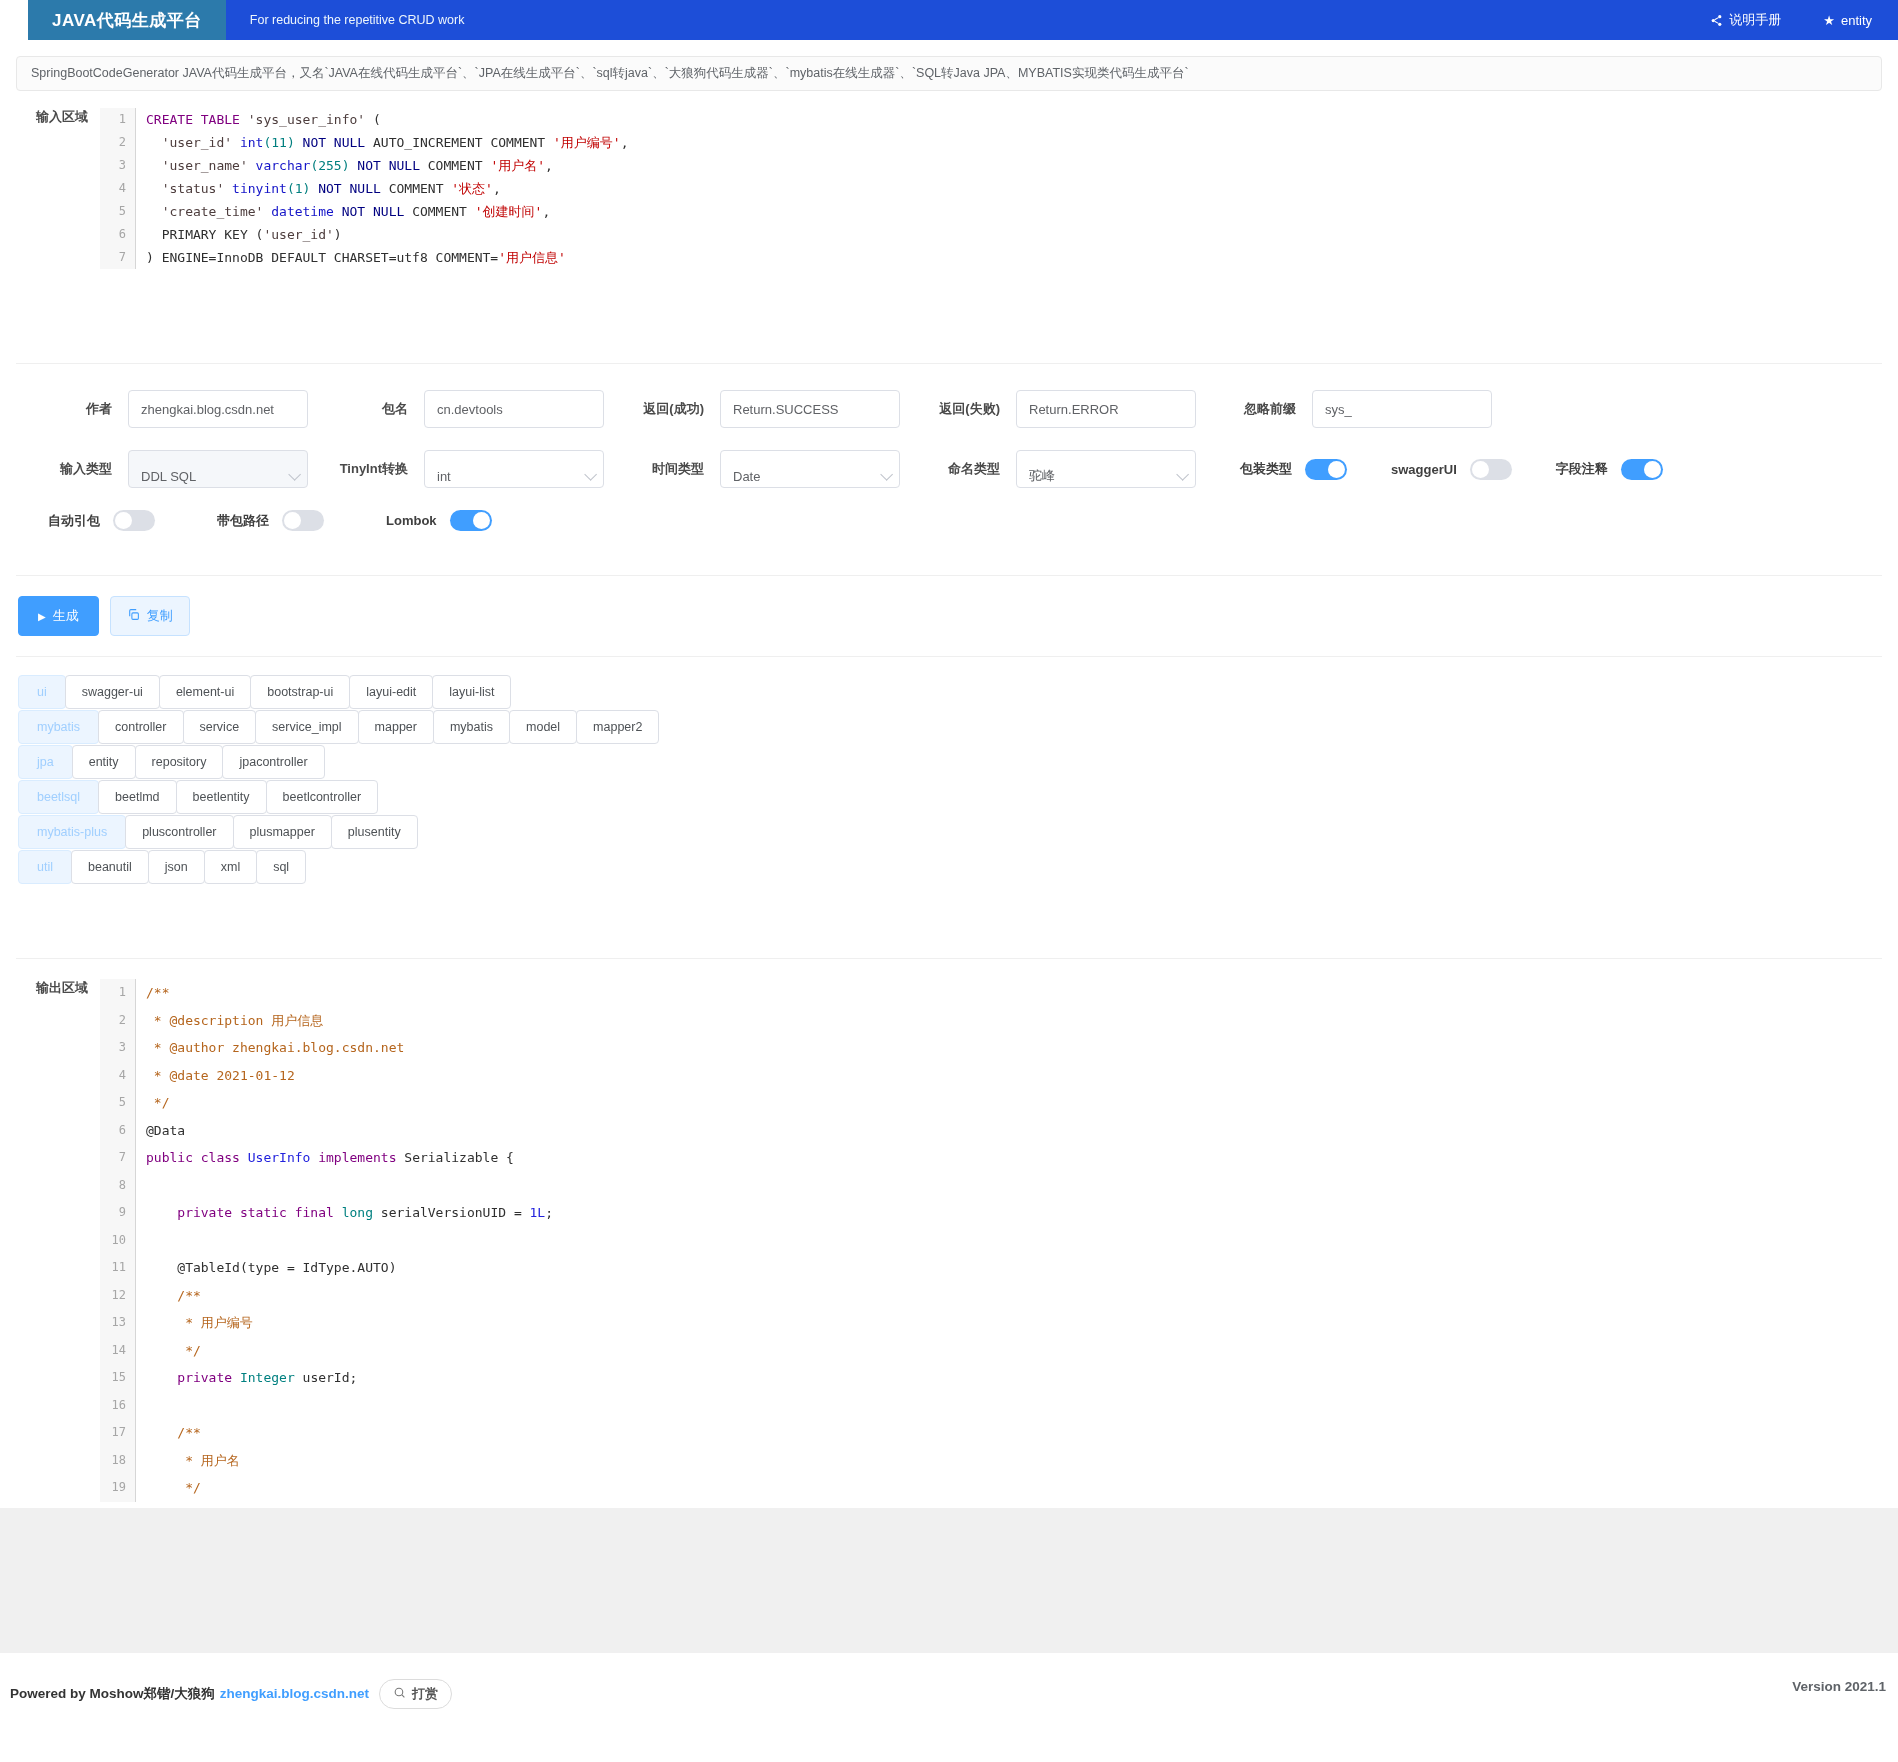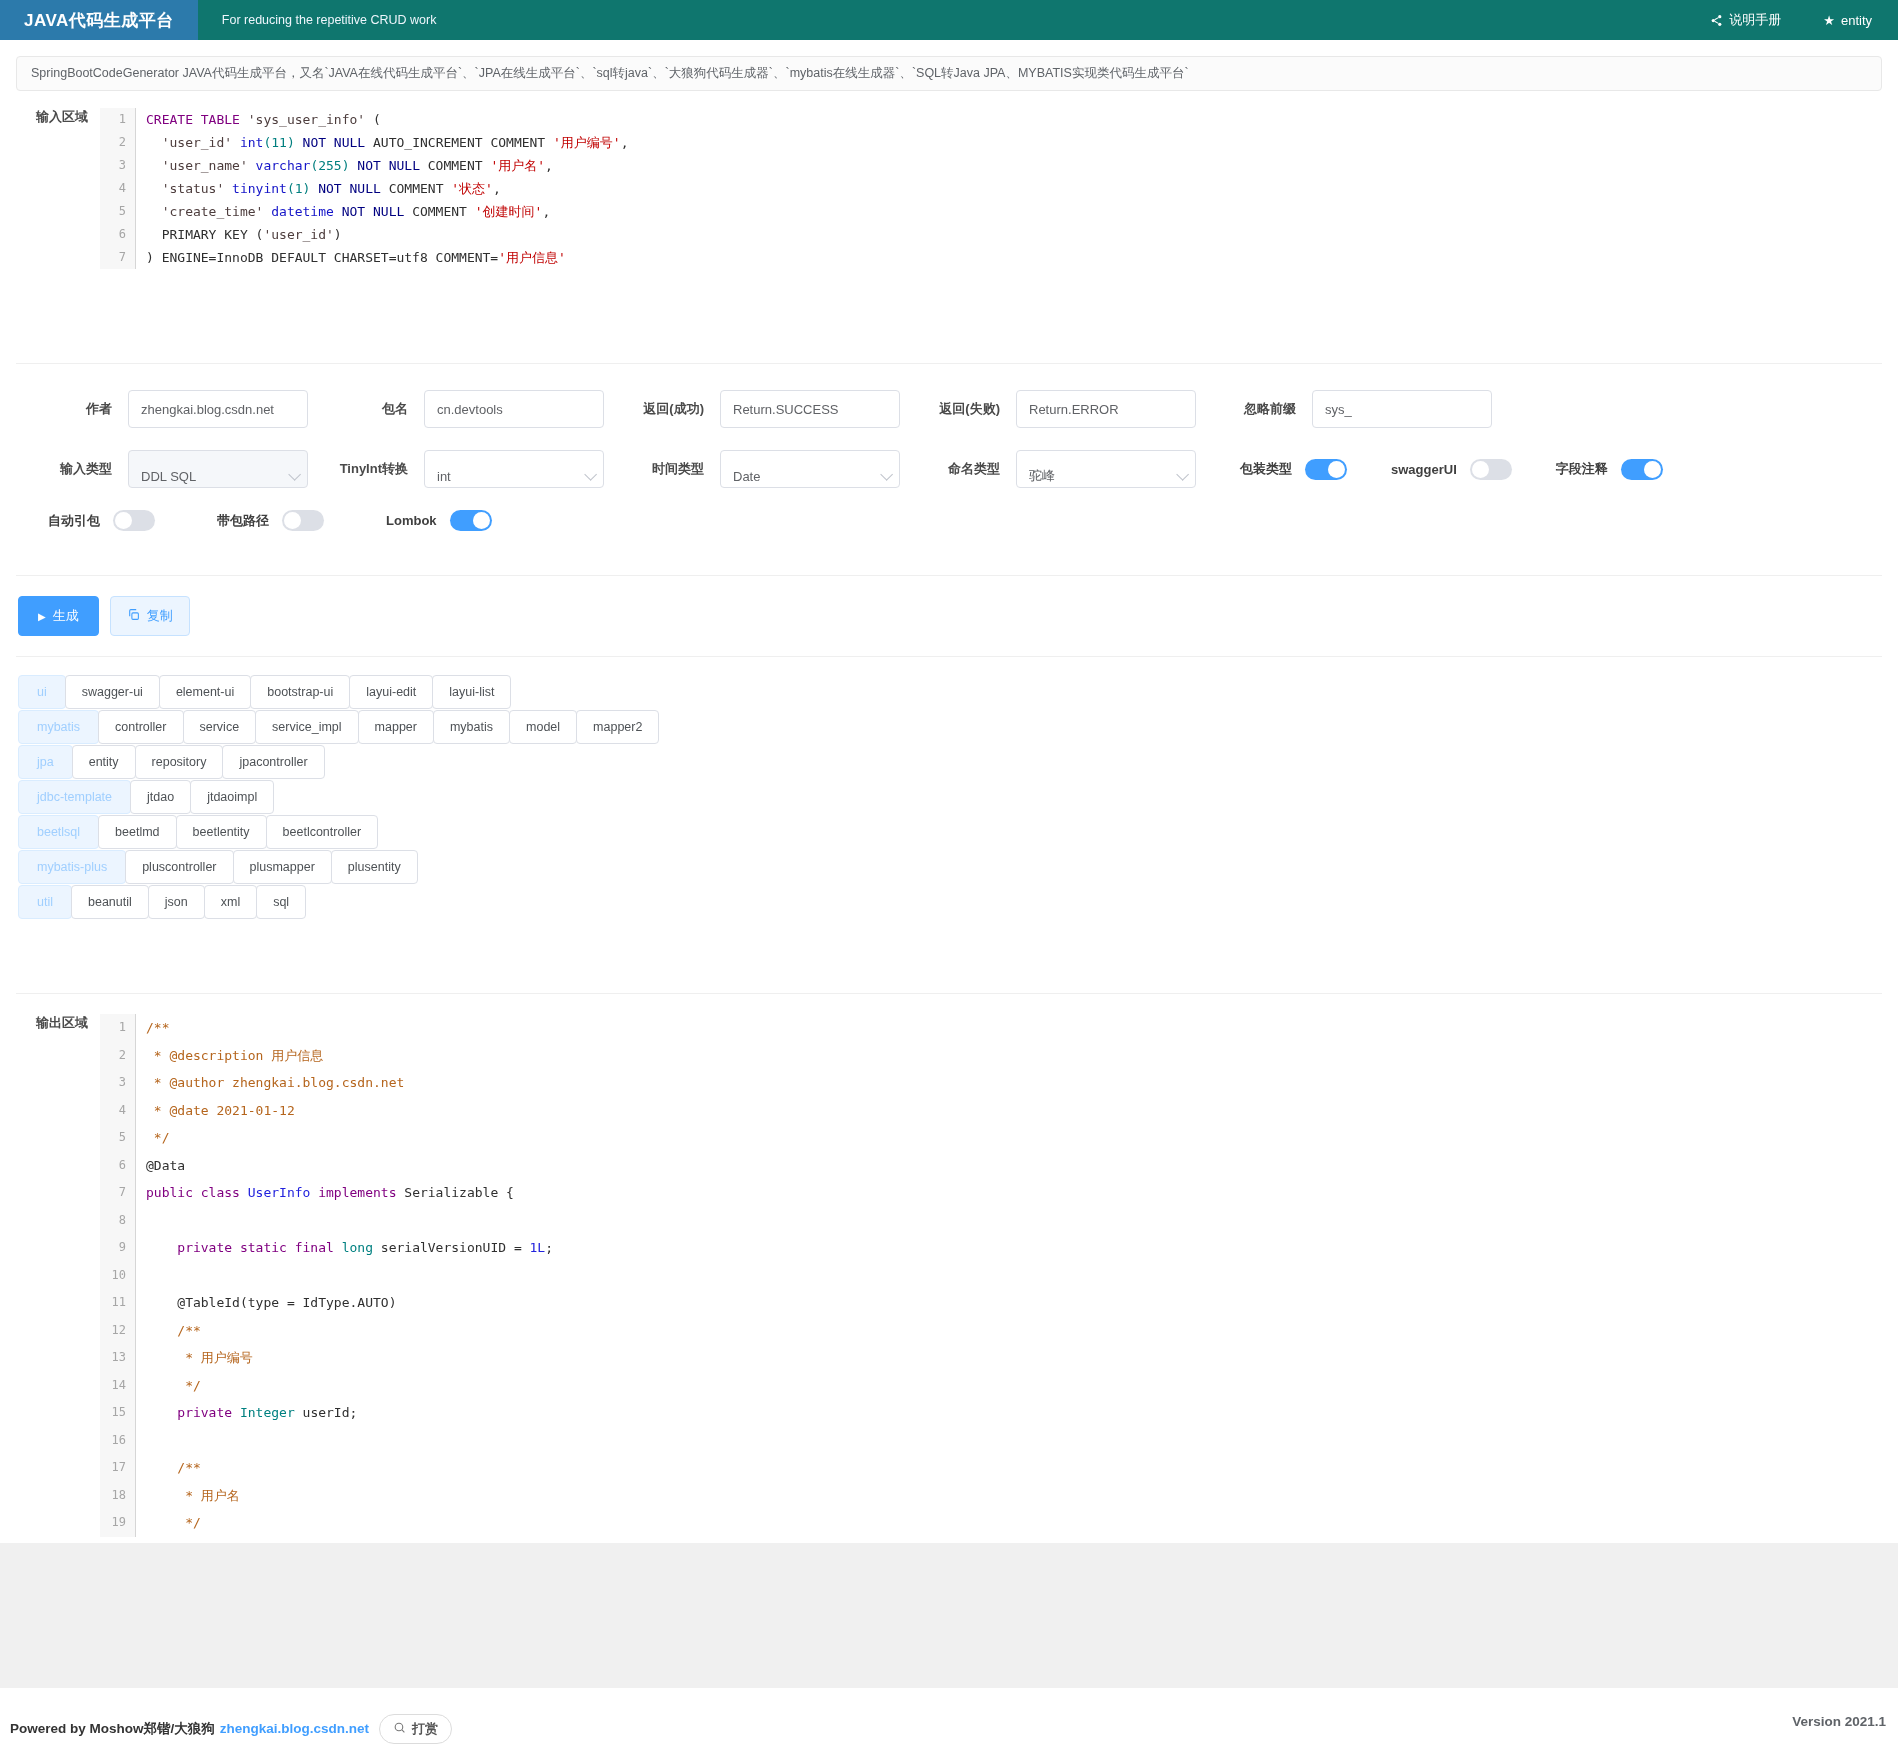--- a/index.html
+++ b/index.html
@@ -1,20 +1,20 @@
 <!DOCTYPE html>
 <html><head>
 <meta charset="utf-8">
 <style>
   html,body{margin:0;padding:0;background:#fff;}
   body{font-family:"Liberation Sans",sans-serif;color:#333;width:1898px;}
   .page{width:1898px;}
 
   
-  .navbar{height:40px;background:#0f766e;display:flex;align-items:center;}
+  .navbar{height:40px;background:#1d4ed8;display:flex;align-items:center;margin-left:28px;}
   .brand{height:40px;background:#2c7aab;display:flex;align-items:center;padding:0 24px;color:#fff;
          font-size:17px;font-weight:bold;letter-spacing:.5px;}
   .nav-sub{color:#eef6fc;font-size:12.5px;margin-left:24px;}
   .nav-right{margin-left:auto;display:flex;align-items:center;gap:42px;padding-right:26px;}
   .nav-link{color:#fff;font-size:13px;display:inline-flex;align-items:center;gap:6px;cursor:pointer;}
   .nav-link svg{display:block;}
   .star{font-size:13px;line-height:1;}
 
   
   .desc-bar{margin:16px 16px 0 16px;border:1px solid #e8e8e8;border-radius:4px;background:#fbfbfb;
@@ -278,25 +278,20 @@
         <span class="tab">model</span>
         <span class="tab">mapper2</span>
       </div>
       <div class="tab-row">
         <span class="tab lead">jpa</span>
         <span class="tab">entity</span>
         <span class="tab">repository</span>
         <span class="tab">jpacontroller</span>
       </div>
       <div class="tab-row">
-        <span class="tab lead">jdbc-template</span>
-        <span class="tab">jtdao</span>
-        <span class="tab">jtdaoimpl</span>
-      </div>
-      <div class="tab-row">
         <span class="tab lead">beetlsql</span>
         <span class="tab">beetlmd</span>
         <span class="tab">beetlentity</span>
         <span class="tab">beetlcontroller</span>
       </div>
       <div class="tab-row">
         <span class="tab lead">mybatis-plus</span>
         <span class="tab">pluscontroller</span>
         <span class="tab">plusmapper</span>
         <span class="tab">plusentity</span>

